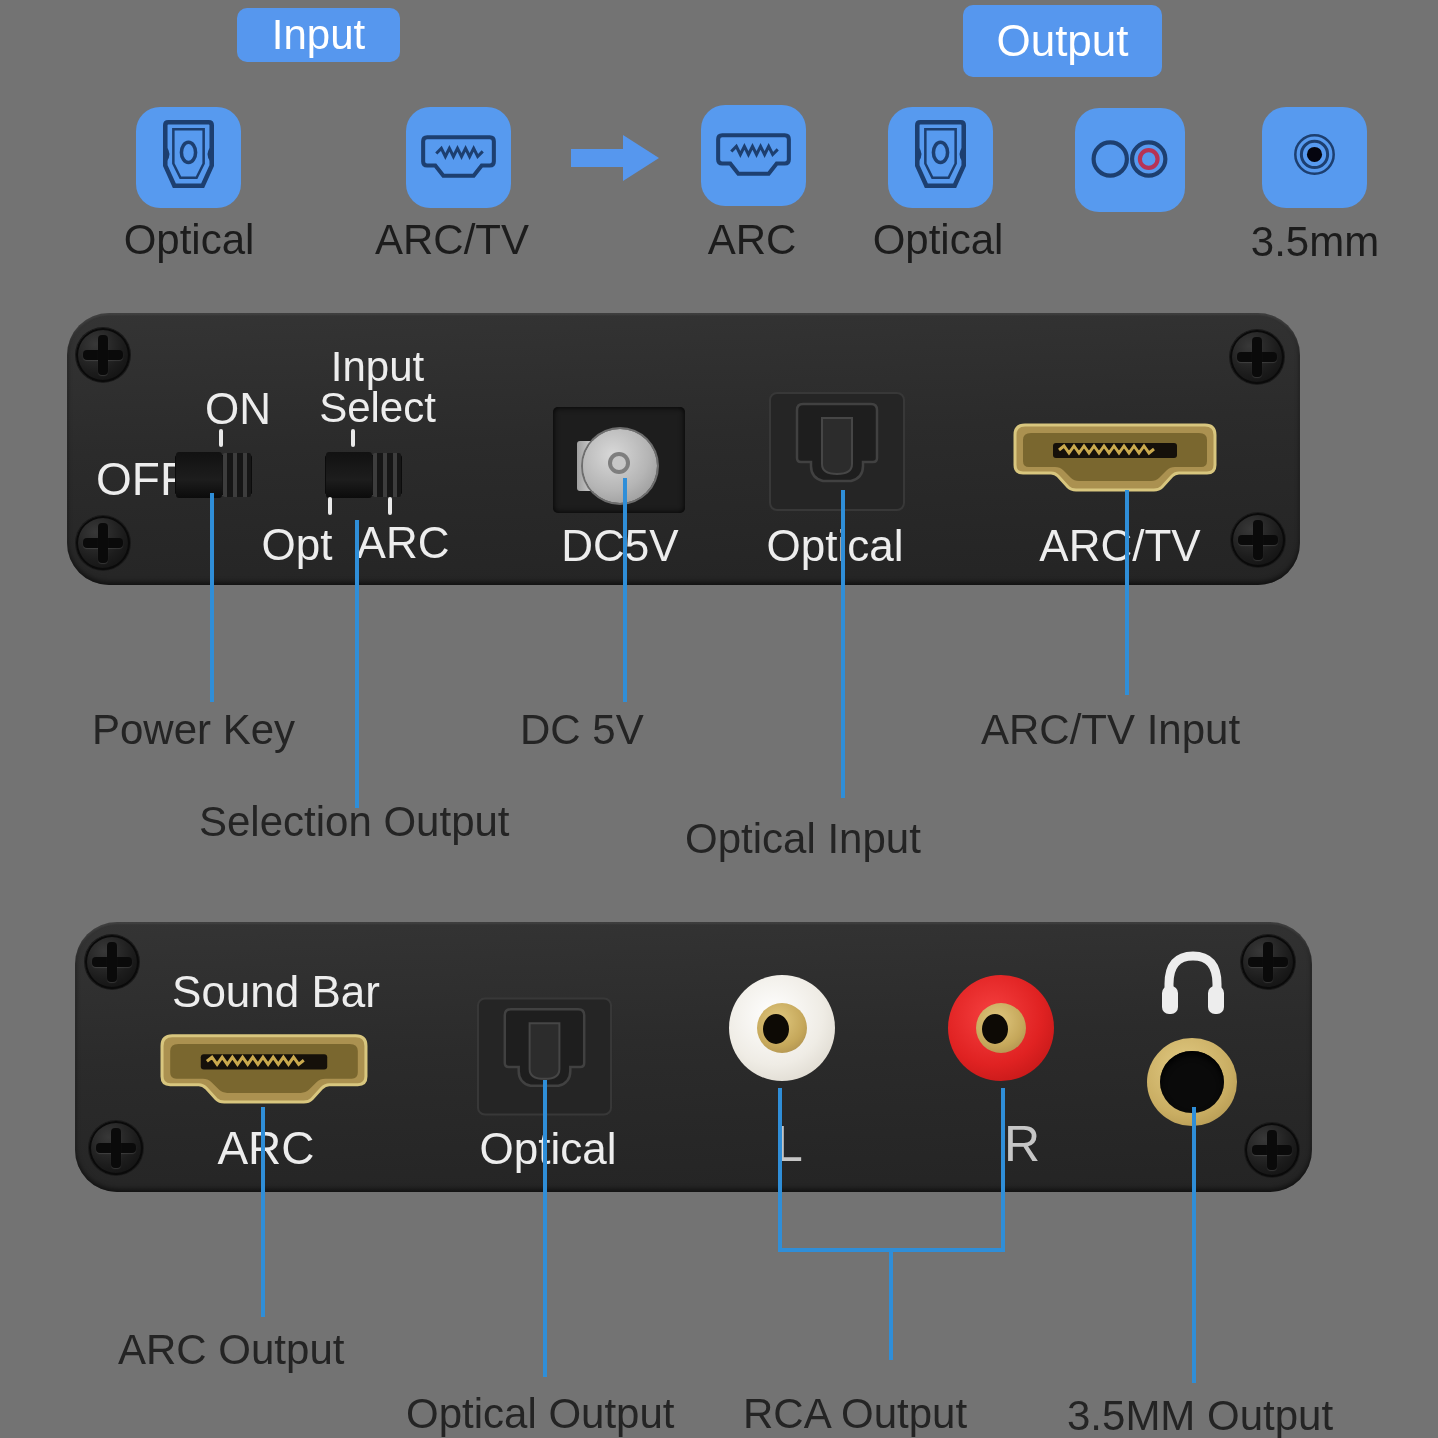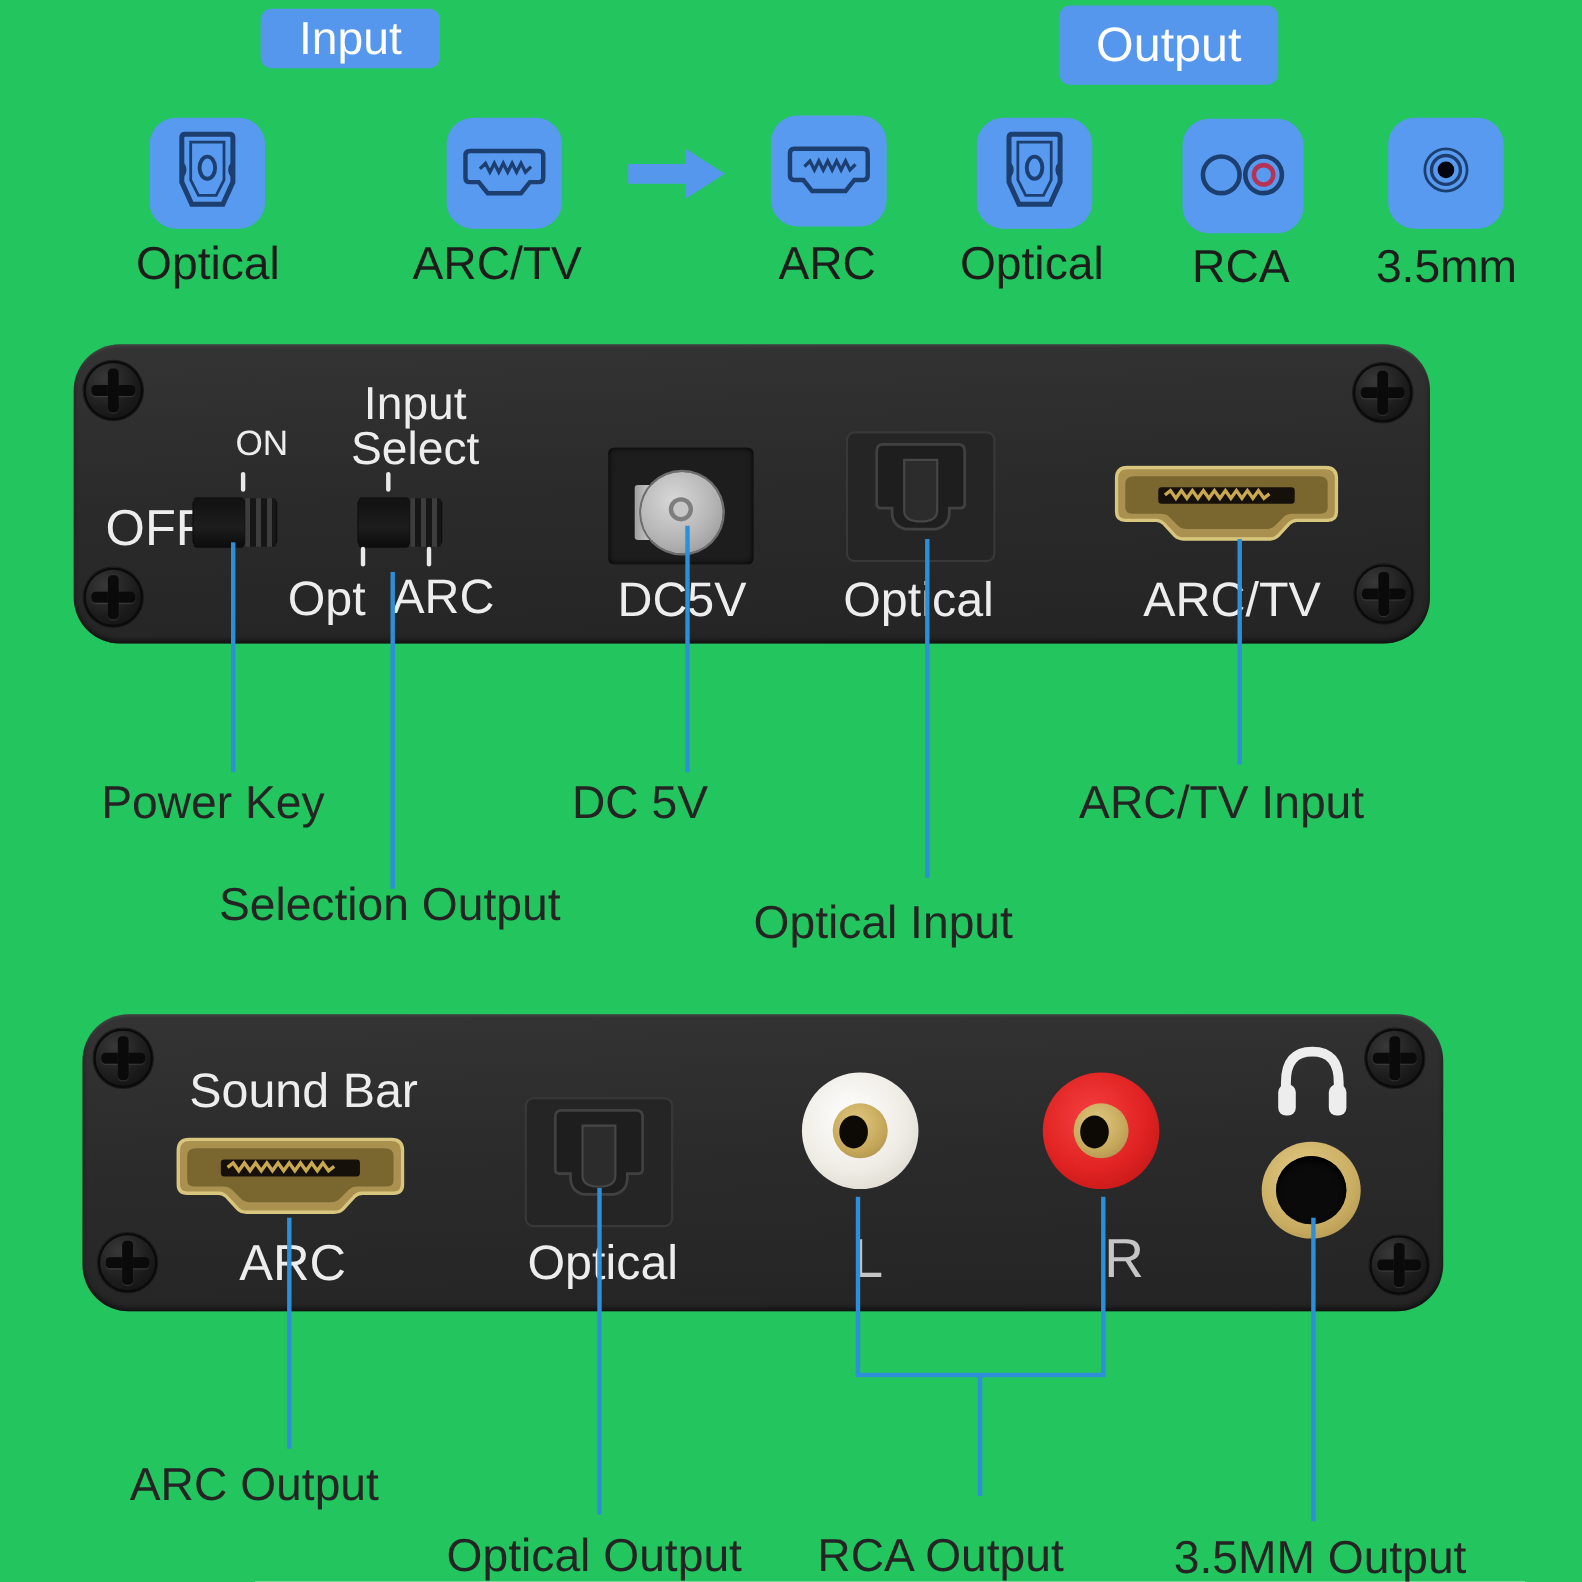--- a/index.html
+++ b/index.html
@@ -1,16 +1,16 @@
 <!DOCTYPE html>
 <html><head>
 <meta charset="utf-8">
 <style>
   html,body{margin:0;padding:0;background:#fff;}
-  .stage{position:relative;width:1438px;height:1438px;background:#22c55e;overflow:hidden;
+  .stage{position:relative;width:1438px;height:1438px;background:#737373;overflow:hidden;
          font-family:"Liberation Sans","DejaVu Sans",sans-serif;}
   .abs{position:absolute;}
 
   
   .badge{position:absolute;background:#5697ee;color:#fff;border-radius:10px;
          display:flex;align-items:center;justify-content:center;font-size:44px;}
   
   .tile{position:absolute;width:105px;height:101px;background:#579aef;border-radius:24px;
         display:flex;align-items:center;justify-content:center;}
   .tile svg{width:100%;height:100%;}
@@ -110,38 +110,37 @@
   </div>
   <div class="tile-label" style="left:838px;top:216px;">Optical</div>
 
   <div class="tile" style="left:1075px;top:108px;width:110px;height:104px;">
     <svg viewBox="0 0 100 100">
       <circle cx="31" cy="49" r="16" fill="none" stroke="#1d3f70" stroke-width="4"></circle>
       <circle cx="68" cy="49" r="16" fill="none" stroke="#1d3f70" stroke-width="4"></circle>
       <circle cx="68" cy="49" r="8.5" fill="none" stroke="#b73355" stroke-width="4"></circle>
     </svg>
   </div>
-  <div class="tile-label" style="left:1028px;top:218px;">RCA</div>
 
   <div class="tile" style="left:1262px;top:107px;">
     <svg viewBox="0 0 100 100">
       <circle cx="50" cy="47" r="19" fill="none" stroke="#1d3f70" stroke-width="2.5"></circle>
       <circle cx="50" cy="47" r="13" fill="none" stroke="#1d3f70" stroke-width="3"></circle>
       <circle cx="50" cy="47" r="7.5" fill="#05050f"></circle>
     </svg>
   </div>
   <div class="tile-label" style="left:1215px;top:218px;">3.5mm</div>
 
   <div class="panel" style="left:67px;top:313px;width:1233px;height:272px;">
     <div class="screw" style="left:9px;top:15px;"></div>
     <div class="screw" style="left:9px;top:203px;"></div>
     <div class="screw" style="left:1163px;top:17px;"></div>
     <div class="screw" style="left:1164px;top:200px;"></div>
 
-    <div class="pt" style="left:121px;top:74px;width:100px;font-size:32px;">ON</div>
+    <div class="pt" style="left:121px;top:74px;width:100px;font-size:44px;">ON</div>
     <div class="tick" style="left:152px;top:116px;"></div>
     <div class="pt" style="left:15px;top:143px;width:120px;font-size:46px;">OFF</div>
     <div class="slide-switch" style="left:108px;top:142px;"></div>
 
     <div class="pt" style="left:228px;top:33px;width:165px;font-size:42px;line-height:41px;">
       <div>Input</div>
       <div>Select</div>
     </div>
     <div class="tick" style="left:284px;top:116px;"></div>
     <div class="slide-switch" style="left:258px;top:142px;"></div>

